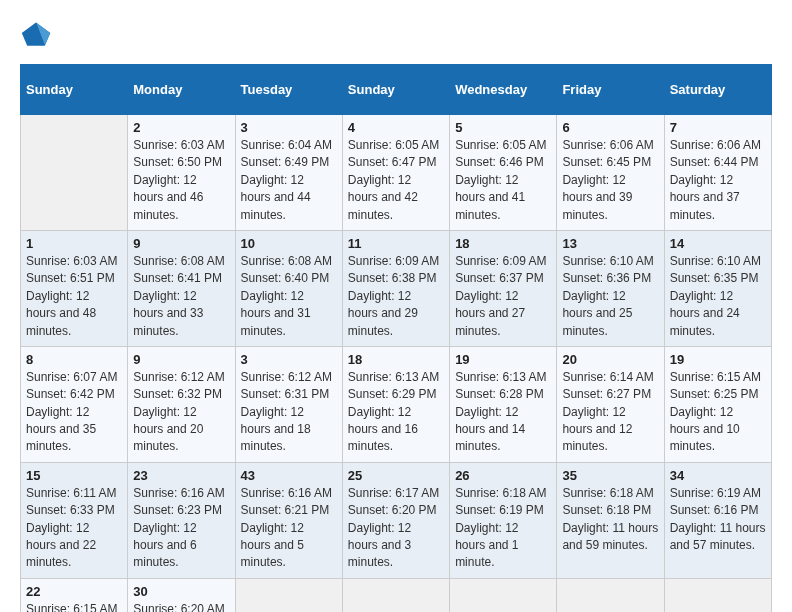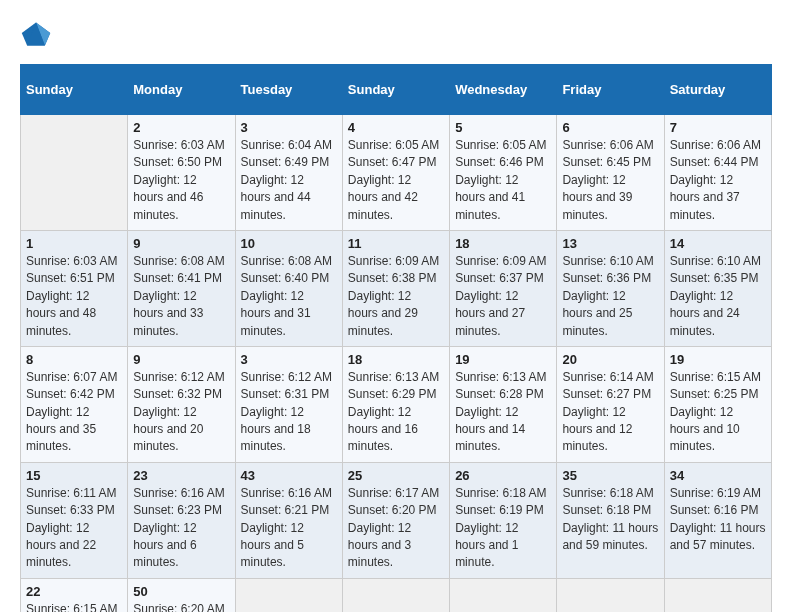--- a/index.html
+++ b/index.html
@@ -189,21 +189,21 @@
         <td><span class="day-num">26</span>
 <span class="cell-content">Sunrise: 6:18 AM<br>Sunset: 6:19 PM<br>Daylight: 12 hours and 1 minute.</span></td>
         <td><span class="day-num">35</span>
 <span class="cell-content">Sunrise: 6:18 AM<br>Sunset: 6:18 PM<br>Daylight: 11 hours and 59 minutes.</span></td>
         <td><span class="day-num">34</span>
 <span class="cell-content">Sunrise: 6:19 AM<br>Sunset: 6:16 PM<br>Daylight: 11 hours and 57 minutes.</span></td>
       </tr>
       <tr>
         <td><span class="day-num">22</span>
 <span class="cell-content">Sunrise: 6:15 AM<br>Sunset: 6:24 PM<br>Daylight: 12 hours and 8 minutes.</span></td>
-        <td><span class="day-num">50</span>
+        <td><span class="day-num">30</span>
 <span class="cell-content">Sunrise: 6:20 AM<br>Sunset: 6:14 PM<br>Daylight: 11 hours and 53 minutes.</span></td>
         <td class="empty-cell"></td>
         <td class="empty-cell"></td>
         <td class="empty-cell"></td>
         <td class="empty-cell"></td>
         <td class="empty-cell"></td>
       </tr>
       <tr>
         <td><span class="day-num">41</span>
 <span class="cell-content">Sunrise: 6:20 AM<br>Sunset: 6:15 PM<br>Daylight: 11 hours and 55 minutes.</span></td>

